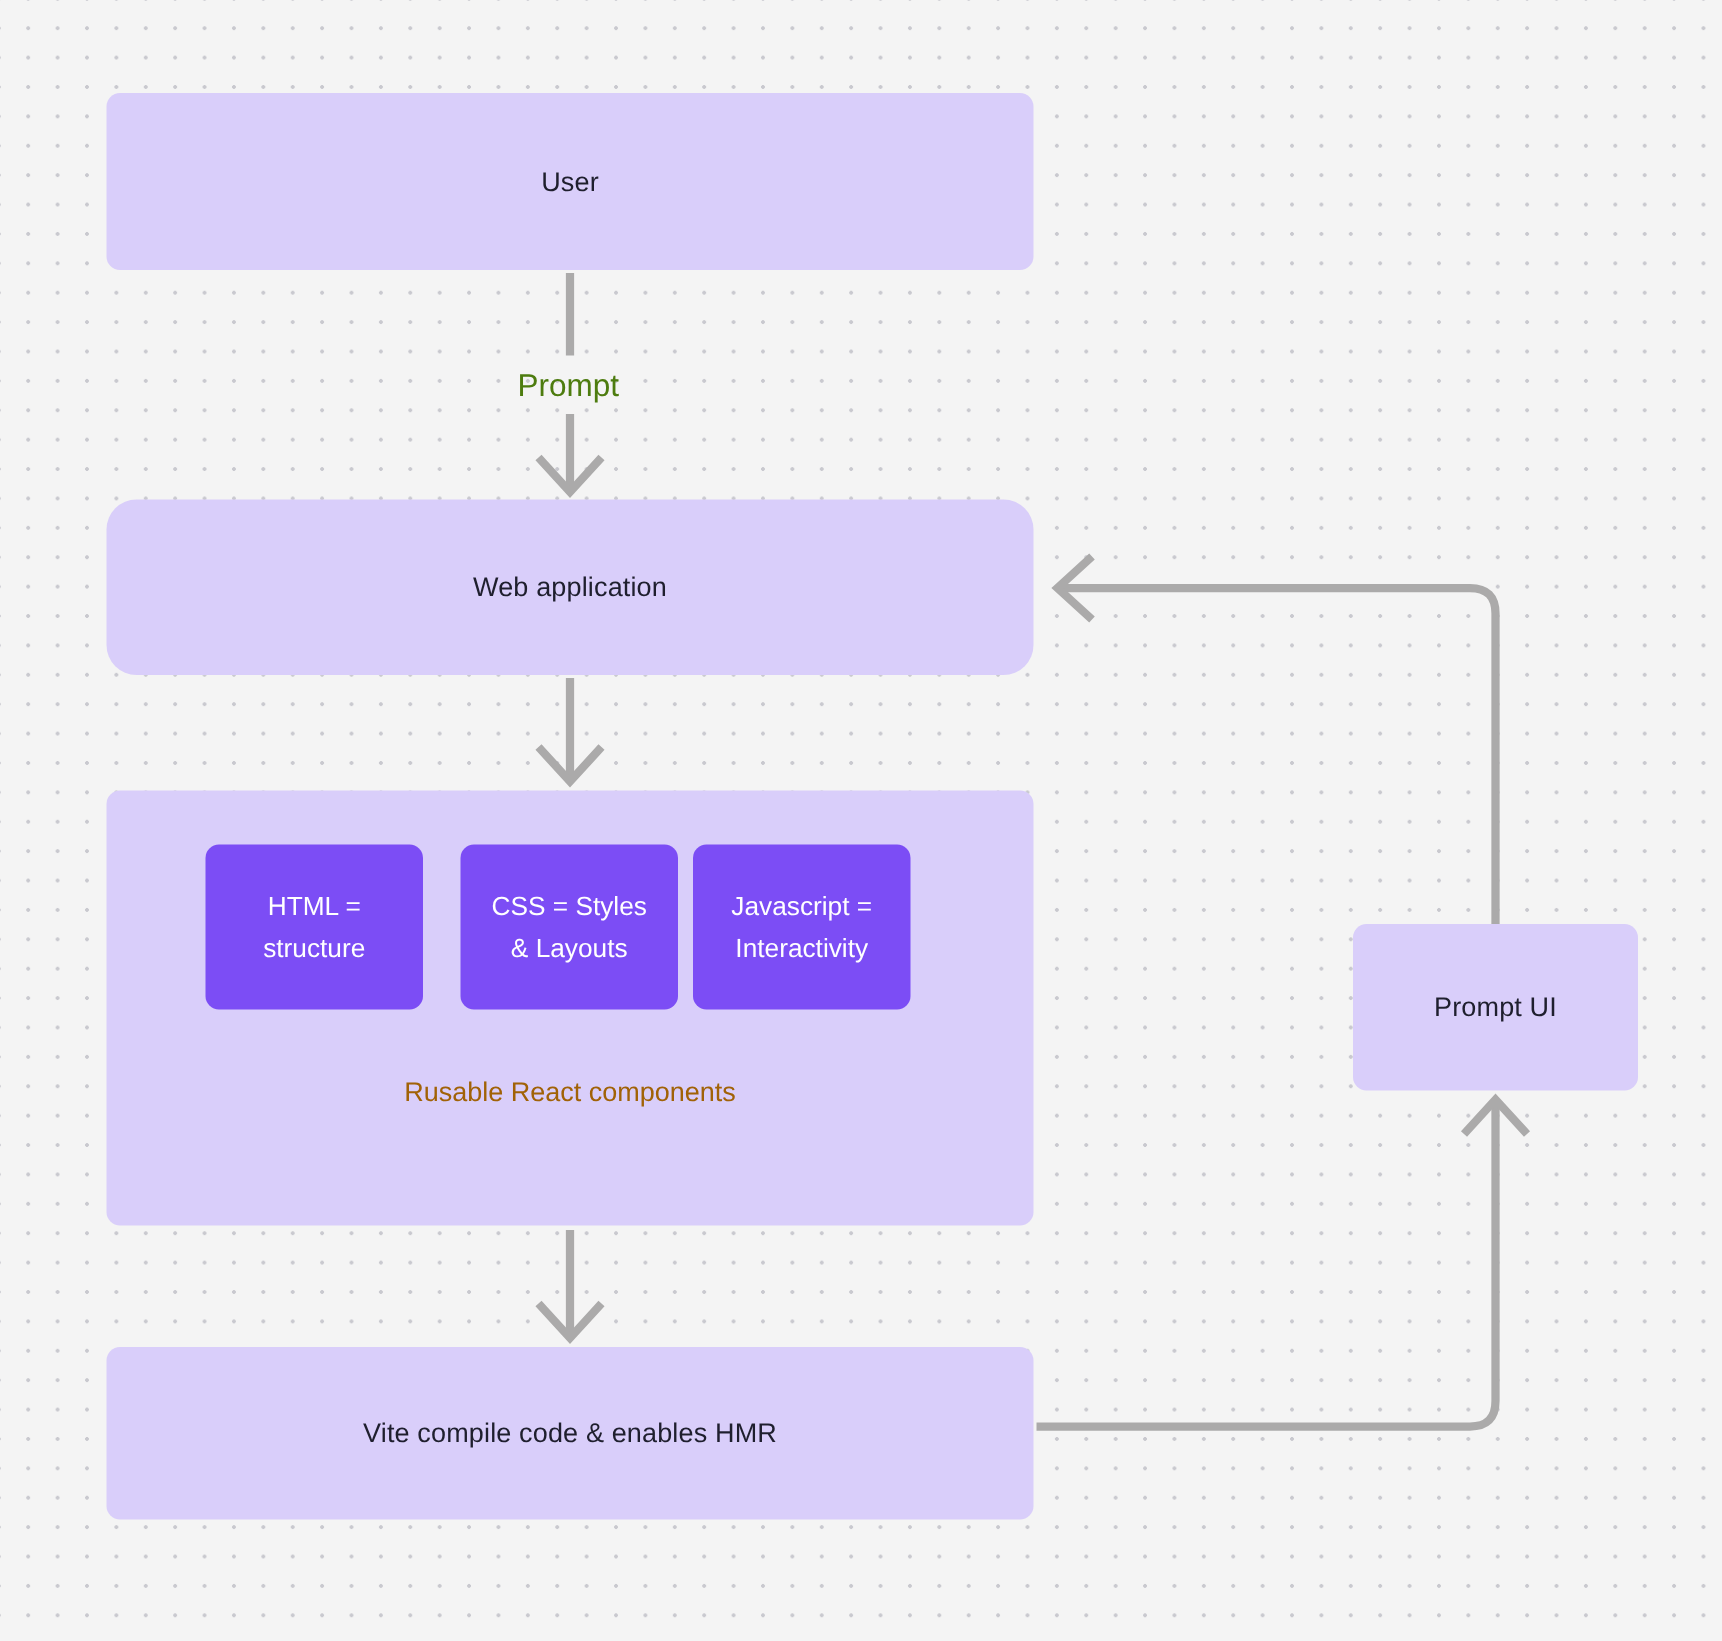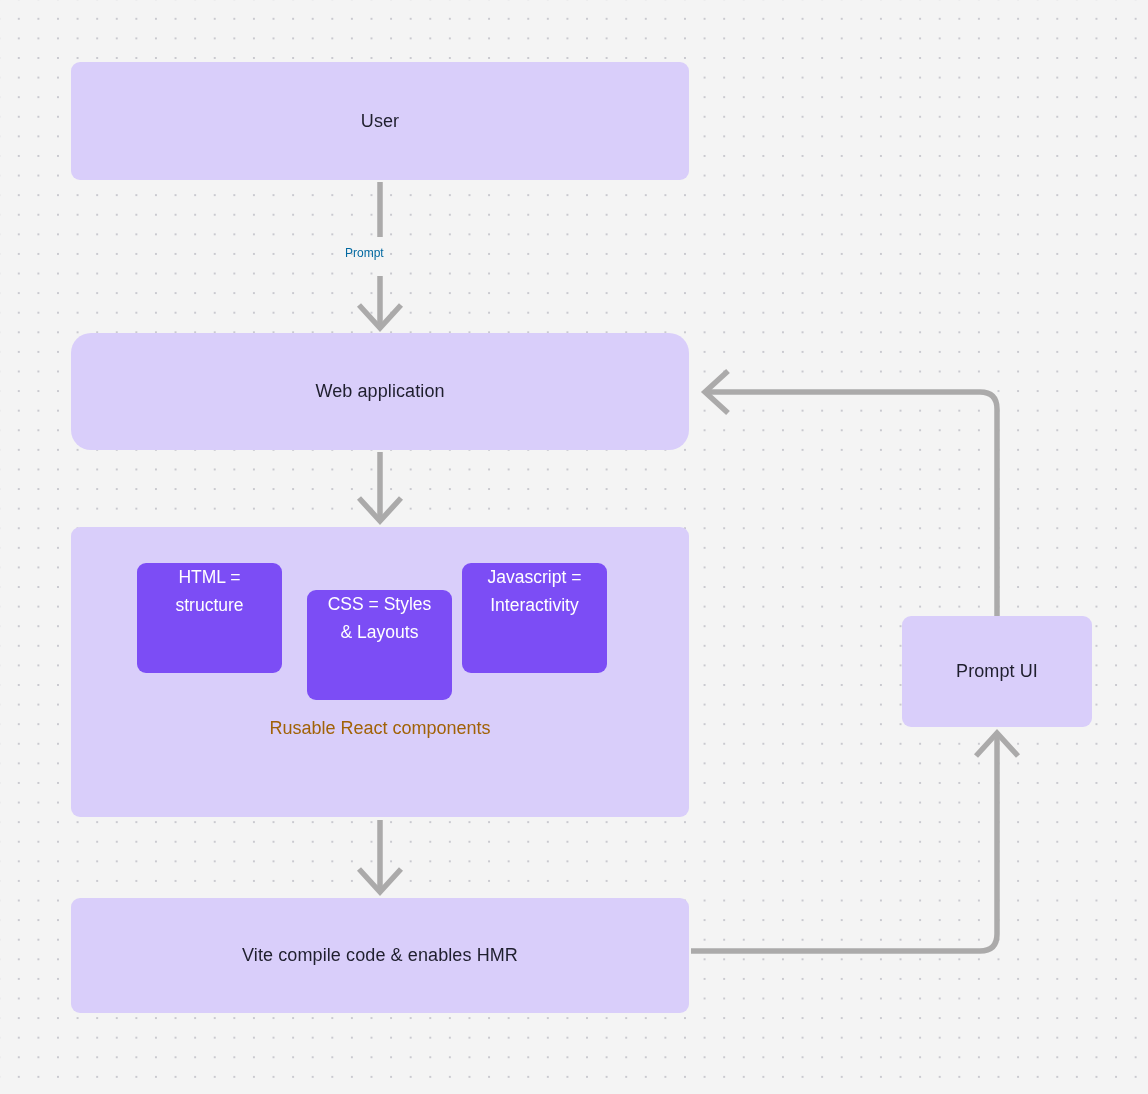--- a/index.html
+++ b/index.html
@@ -54,45 +54,46 @@
   
   .chip {
     position: absolute;
     box-sizing: border-box;
     background: #7c4df5;
     border-radius: 9px;
     color: #ffffff;
     font-size: 17.5px;
     line-height: 1.62;
     display: flex;
+    align-items: center;
     justify-content: center;
     text-align: center;
     top: 563px;
     height: 110px;
   }
   .chip-text { display: block; white-space: pre-line; }
   #chip-html { left: 137px; width: 145px; }
-  #chip-css  { left: 307px; width: 145px; margin-top: 27px; }
+  #chip-css  { left: 307px; width: 145px; }
   #chip-js   { left: 462px; width: 145px; }
 
   #group-caption {
     position: absolute;
     left: 71px;
     top: 718px;
     width: 618px;
     text-align: center;
     color: #a16207;
     font-size: 18px;
   }
 
   
   .edge-label {
     position: absolute;
-    color: #0369a1;
-    font-size: 12px;
+    color: #4d7c0f;
+    font-size: 21px;
     background: transparent;
     white-space: nowrap;
   }
   #label-prompt { left: 345px; top: 246px; }
 
   svg.edges {
     position: absolute;
     left: 0; top: 0;
     width: 1148px;
     height: 1094px;

